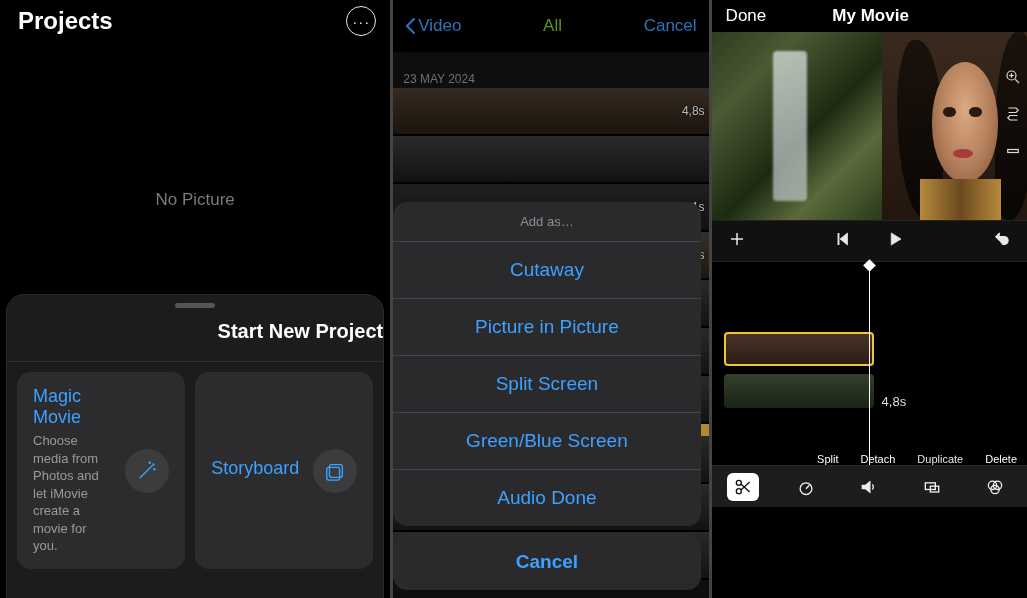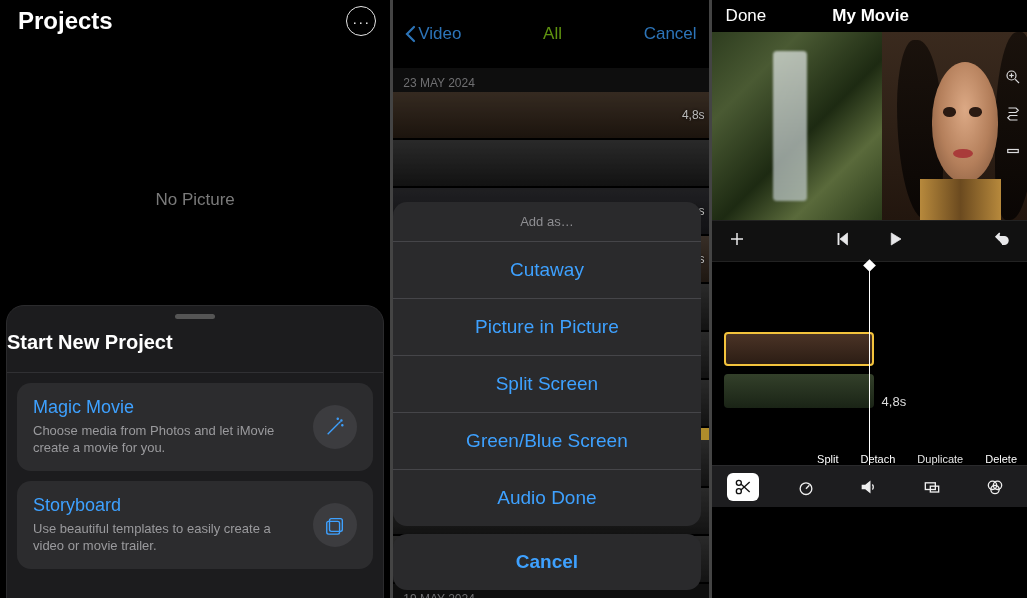--- a/index.html
+++ b/index.html
@@ -36,44 +36,44 @@
   .p1-noprojects {
     margin-top: 148px; text-align:center; color:#7a7a7a; font-size:17px; font-weight:500;
   }
   .p1-sheet {
     position:absolute; left:6px; right:6px; bottom:-10px;
     background:#1c1c1e; border:0.5px solid #2b2b2d;
     border-radius:18px 18px 0 0; padding-bottom:24px;
   }
   .grabber { width:40px;height:5px;background:#555;border-radius:3px;margin:8px auto 6px; }
   .sheet-title {
-    color:#fff; font-size:20px; font-weight:600; text-align:left; padding:6px 0 18px;
+    color:#fff; font-size:20px; font-weight:600; text-align:right; padding:6px 0 18px;
     border-bottom:1px solid #303033;
   }
-  .opt-list { padding: 10px 10px 14px; display:flex; flex-direction:column; gap:10px; }
+  .opt-list { padding: 10px 10px 14px; display:flex; flex-direction:row; gap:10px; }
   .opt {
     background:#2c2c2e; border-radius:14px; padding:14px 16px;
     display:flex; align-items:center; gap:14px;
   }
   .opt-text { flex:1; }
   .opt-title { color:#3ea1ff; font-size:18px; font-weight:500; margin-bottom:4px; }
   .opt-desc { color:#9a9a9d; font-size:13px; line-height:1.35; }
   .opt-icon {
     width:44px;height:44px;border-radius:50%;background:#3c3c3f;
     display:flex;align-items:center;justify-content:center;color:#3ea1ff;
   }
   .opt-icon svg { width:22px;height:22px;stroke:#3ea1ff;fill:none;stroke-width:1.5; }
 
   
-  .p2-nav { display:flex;justify-content:space-between;align-items:center;padding:24px 12px;color:#3ea1ff;font-size:17px;}
+  .p2-nav { display:flex;justify-content:space-between;align-items:center;padding:16px 12px;color:#3ea1ff;font-size:17px;}
   .p2-nav .back { display:flex;align-items:center;gap:2px; }
   .p2-nav .center { color:#84cc16;font-weight:500; }
   .p2-dim { position:absolute; inset:0; background:rgba(0,0,0,0.28); pointer-events:none; }
   .p2-bg { padding:0; }
-  .date-hdr { color:#9a9a9d;font-size:12px;padding:8px 10px 2px;background:#141414; }
+  .date-hdr { color:#9a9a9d;font-size:12px;padding:20px 10px 2px;background:#141414; }
   .strip {
     height:48px; display:flex; overflow:hidden; position:relative;
     border-bottom:2px solid #000;
   }
   .frames { flex:1; display:flex; }
   .frame { flex:1; }
   .dur-badge {
     position:absolute; right:4px; top:50%; transform:translateY(-50%);
     color:#fff; font-size:12px; text-shadow:0 0 3px #000;
   }
@@ -216,21 +216,20 @@
               <circle cx="19" cy="5" r="0.6"></circle>
               <circle cx="15" cy="3" r="0.6"></circle>
               <circle cx="20" cy="10" r="0.6"></circle>
             </svg>
         </div>
       </div>
 
       <div class="opt">
         <div class="opt-text">
           <div class="opt-title">Storyboard</div>
-          <div class="opt-desc">Use beautiful templates to easily create a video or movie trailer.</div>
         </div>
         <div class="opt-icon">
           <svg viewBox="0 0 24 24">
               <rect x="6" y="5" width="14" height="14" rx="2"></rect>
               <rect x="3" y="8" width="14" height="14" rx="2"></rect>
             </svg>
         </div>
       </div>
 
     </div>

